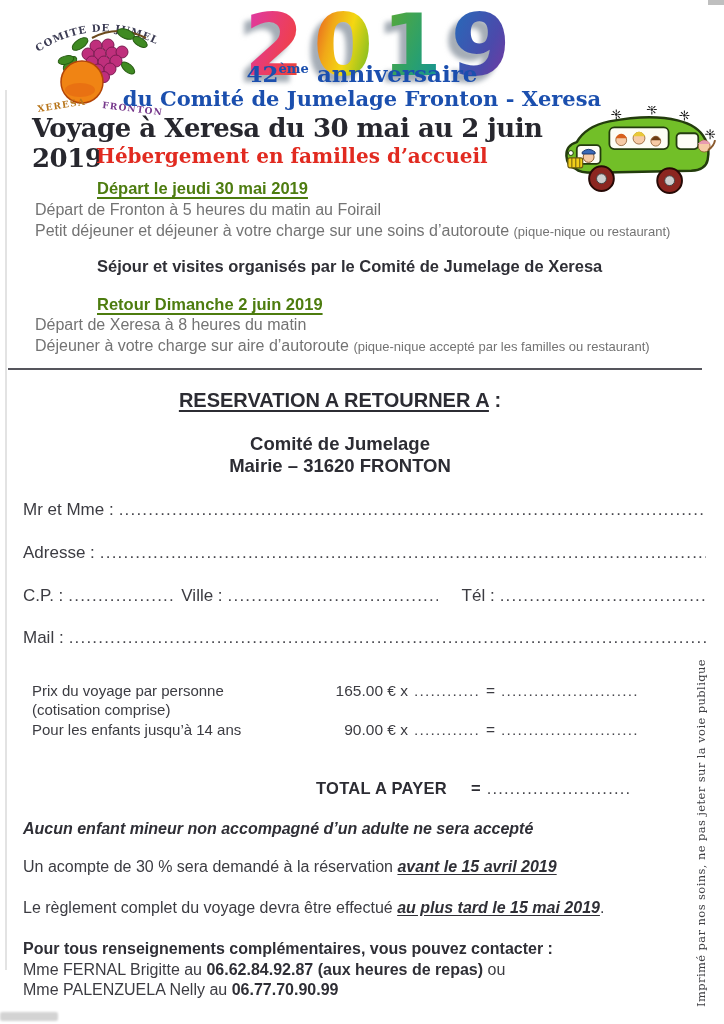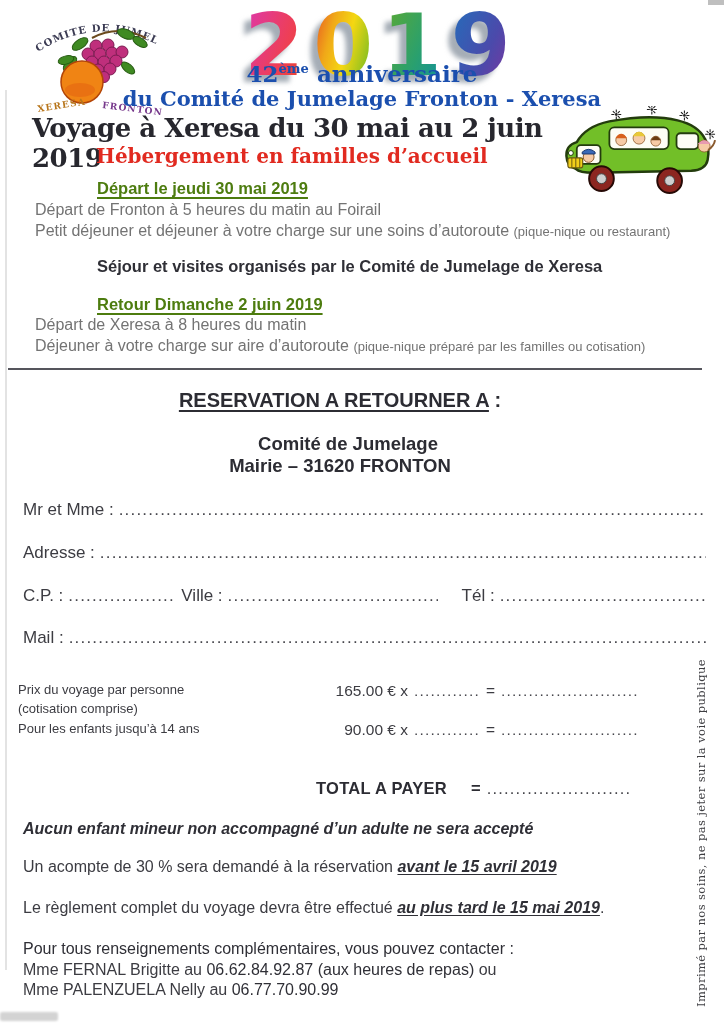--- a/index.html
+++ b/index.html
@@ -49,46 +49,46 @@
   .t-bold{position:absolute;left:97px;font-size:16.5px;font-weight:bold;color:#2f2f36;white-space:nowrap;}
   .y180{top:179px}.y201{top:201px}.y222{top:222px}.y257{top:257px}
   .y295{top:295px}.y316{top:316px}.y337{top:337px}
   .divider{position:absolute;left:8px;top:368px;width:694px;border-top:2px solid #55555c;}
   
   .resa-head{
     position:absolute;left:0;top:389px;width:680px;text-align:center;
     font-size:20px;font-weight:bold;color:#2c2c33;
   }
   .resa-head .u{text-decoration:underline;text-underline-offset:3px;text-decoration-thickness:1.8px;}
-  .resa-addr1{position:absolute;left:0;top:433px;width:680px;text-align:center;font-size:18.5px;font-weight:bold;color:#2c2c33;padding-left:8px;}
+  .resa-addr1{position:absolute;left:0;top:433px;width:680px;text-align:center;font-size:18.5px;font-weight:bold;color:#2c2c33;}
   .resa-addr2{position:absolute;left:0;top:455px;width:680px;text-align:center;font-size:18.5px;font-weight:bold;color:#2c2c33;}
   .frow{position:absolute;left:23px;right:18px;display:flex;align-items:baseline;font-size:17px;color:#3c3c42;}
   .frow .lbl{white-space:nowrap;padding-right:5px;}
   .dots{overflow:hidden;white-space:nowrap;letter-spacing:1.2px;color:#46464c;}
   .dfill{flex:1;}
   .y500{top:500px}.y543{top:543px}.y586{top:586px}.y628{top:628px}
   .w107{width:107px;flex:none;}.w210{width:210px;flex:none;}
   .ml6{margin-left:6px}.ml24{margin-left:24px}
   
-  .p-lbl{position:absolute;left:18px;font-size:13px;color:#3c3c42;white-space:nowrap;}
+  .p-lbl{position:absolute;left:32px;font-size:15px;color:#3c3c42;white-space:nowrap;}
   .p-val{position:absolute;left:316px;display:flex;align-items:baseline;font-size:15.5px;color:#3c3c42;}
   .p-num{display:inline-block;width:92px;text-align:right;white-space:nowrap;}
   .qdots{width:64px;margin-left:6px;}
   .eq{margin-left:8px;}
   .adots{width:138px;margin-left:6px;}
   .y682{top:682px}.y701{top:701px}.y721{top:721px}
   .total-row{position:absolute;left:316px;top:779px;display:flex;align-items:baseline;font-size:16.5px;color:#2c2c33;}
   .total-row .tl{font-weight:bold;letter-spacing:.3px;}
   .total-row .eq{margin-left:24px;font-weight:bold;}
   .total-row .adots{width:142px;}
   
   .n-line{position:absolute;left:23px;font-size:16px;color:#3c3c42;white-space:nowrap;}
   .n-bold-it{font-weight:bold;font-style:italic;color:#2f2f36;}
   .deadline{font-weight:bold;font-style:italic;text-decoration:underline;text-underline-offset:2px;color:#2f2f36;}
-  .n-bold{font-weight:normal;color:#2f2f36;}
+  .n-bold{font-weight:bold;color:#2f2f36;}
   .y820{top:820px}.y858{top:858px}.y899{top:899px}.y940{top:940px}.y961{top:961px}.y981{top:981px}
   
   .margin-note{
     position:absolute;top:695px;right:30px;width:312px;height:14px;
     transform-origin:top right;transform:rotate(-90deg);
     font-family:"DejaVu Serif",serif;font-size:11.5px;color:#3e3e42;letter-spacing:.4px;white-space:nowrap;
   }
 </style>
 </head>
 <body>
@@ -196,21 +196,21 @@
       </g>
     </svg>
   </div>
 
   <div class="t-head y180">Départ le jeudi 30 mai 2019</div>
   <div class="t-line y201">Départ de Fronton à 5 heures du matin au Foirail</div>
   <div class="t-line y222"><span>Petit déjeuner et déjeuner à votre charge sur une soins d’autoroute </span><span class="t-note">(pique-nique ou restaurant)</span></div>
   <div class="t-bold y257">Séjour et visites organisés par le Comité de Jumelage de Xeresa</div>
   <div class="t-head y295">Retour Dimanche 2 juin 2019</div>
   <div class="t-line y316">Départ de Xeresa à 8 heures du matin</div>
-  <div class="t-line y337"><span>Déjeuner à votre charge sur aire d’autoroute </span><span class="t-note">(pique-nique préparé par les familles ou cotisation)</span></div>
+  <div class="t-line y337"><span>Déjeuner à votre charge sur aire d’autoroute </span><span class="t-note">(pique-nique accepté par les familles ou restaurant)</span></div>
 
   <div class="divider"></div>
 
   <div class="resa-head"><span class="u">RESERVATION A RETOURNER A</span><span> :</span></div>
   <div class="resa-addr1">Comité de Jumelage</div>
   <div class="resa-addr2">Mairie – 31620 FRONTON</div>
 
   <div class="frow y500">
     <span class="lbl">Mr et Mme :</span>
     <span class="dots dfill">......................................................................................................................................................</span>

